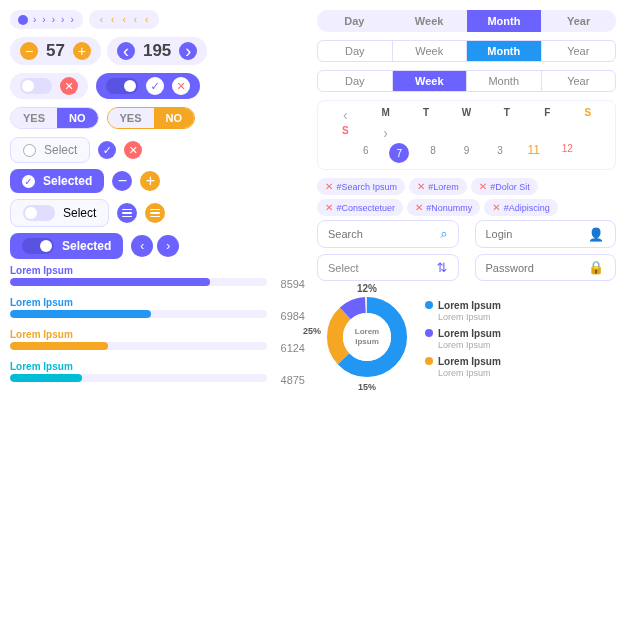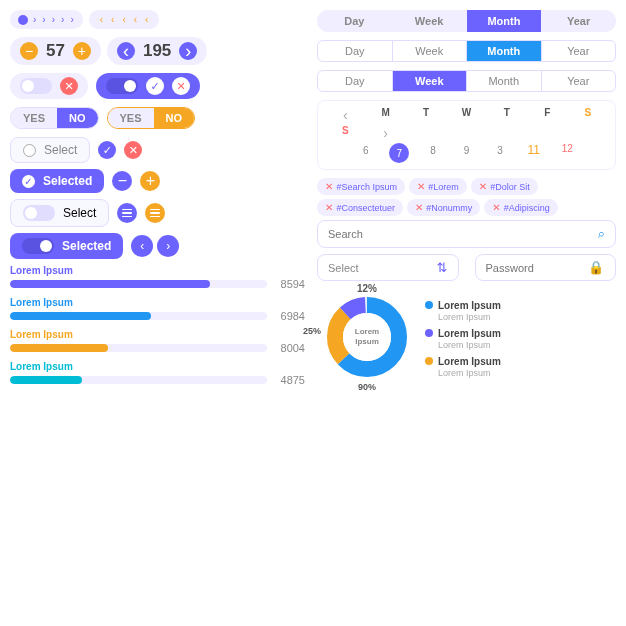--- a/index.html
+++ b/index.html
@@ -195,21 +195,21 @@
       background: #6c63ff; display: flex; align-items: center; justify-content: center;
       color: #fff; font-size: 12px; cursor: pointer;
     }
 
     
     .progress-section { margin-top: 4px; }
     .progress-item { margin-bottom: 7px; }
     .progress-label {
       color: #6c63ff; font-size: 10px; font-weight: 600; margin-bottom: 2px;
     }
-    .progress-row { display: flex; align-items: center; gap: 6px; }
+    .progress-row { display: flex; gap: 6px; }
     .progress-track {
       flex: 1; height: 8px; background: #f0eeff; border-radius: 4px; overflow: hidden;
     }
     .progress-fill {
       height: 100%; border-radius: 4px;
     }
     .progress-num { font-size: 11px; color: #888; font-weight: 500; min-width: 32px; text-align: right; }
 
     
     
@@ -440,21 +440,21 @@
           </div>
           <span class="progress-num">6984</span>
         </div>
       </div>
       <div class="progress-item">
         <div class="progress-label" style="color:#f5a623">Lorem Ipsum</div>
         <div class="progress-row">
           <div class="progress-track">
             <div class="progress-fill" style="width:38%;background:#f5a623;"></div>
           </div>
-          <span class="progress-num">8004</span>
+          <span class="progress-num">6124</span>
         </div>
       </div>
       <div class="progress-item">
         <div class="progress-label" style="color:#00bcd4">Lorem Ipsum</div>
         <div class="progress-row">
           <div class="progress-track">
             <div class="progress-fill" style="width:28%;background:#00bcd4;"></div>
           </div>
           <span class="progress-num">4875</span>
         </div>
@@ -539,40 +539,44 @@
         <span class="tag-x">✕</span>
         <span>#Adipiscing</span>
       </div>
     </div>
 
     <div class="form-row">
       <div class="input-wrap">
         <input type="text" placeholder="Search" style="">
         <span class="input-icon-blue">⌕</span>
       </div>
+      <div class="input-wrap">
+        <input type="text" placeholder="Login" style="">
+        <span class="input-icon-orange">👤</span>
+      </div>
     </div>
     <div class="form-row">
       <div class="select-wrap">
         <select>
           <option>Select</option>
         </select>
         <span class="select-arrows">⇅</span>
       </div>
       <div class="input-wrap">
         <input type="password" placeholder="Password" style="">
         <span class="input-icon">🔒</span>
       </div>
     </div>
 
     <div class="donut-section">
       <div style="position:relative;flex-shrink:0;">
         
         <span style="position:absolute;top:-4px;left:50%;transform:translateX(-50%);font-size:10px;font-weight:700;color:#555;">12%</span>
         <span style="position:absolute;top:38%;left:-14px;font-size:9px;font-weight:700;color:#555;">25%</span>
-        <span style="position:absolute;bottom:-2px;left:50%;transform:translateX(-50%);font-size:9px;font-weight:700;color:#555;">90%</span>
+        <span style="position:absolute;bottom:-2px;left:50%;transform:translateX(-50%);font-size:9px;font-weight:700;color:#555;">15%</span>
         <svg width="100" height="100" viewBox="0 0 100 100">
 
           <circle cx="50" cy="50" r="32" fill="none" stroke="#e0f0ff" stroke-width="16"></circle>
 
           <circle cx="50" cy="50" r="32" fill="none" stroke="#2196f3" stroke-width="16" stroke-dasharray="126.6 74.4" stroke-dashoffset="0" transform="rotate(-90 50 50)"></circle>
 
           <circle cx="50" cy="50" r="32" fill="none" stroke="#f5a623" stroke-width="16" stroke-dasharray="50.3 150.7" stroke-dashoffset="-126.6" transform="rotate(-90 50 50)"></circle>
 
           <circle cx="50" cy="50" r="32" fill="none" stroke="#6c63ff" stroke-width="16" stroke-dasharray="22.1 178.9" stroke-dashoffset="-176.9" transform="rotate(-90 50 50)"></circle>
           <circle cx="50" cy="50" r="24" fill="#fff"></circle>

